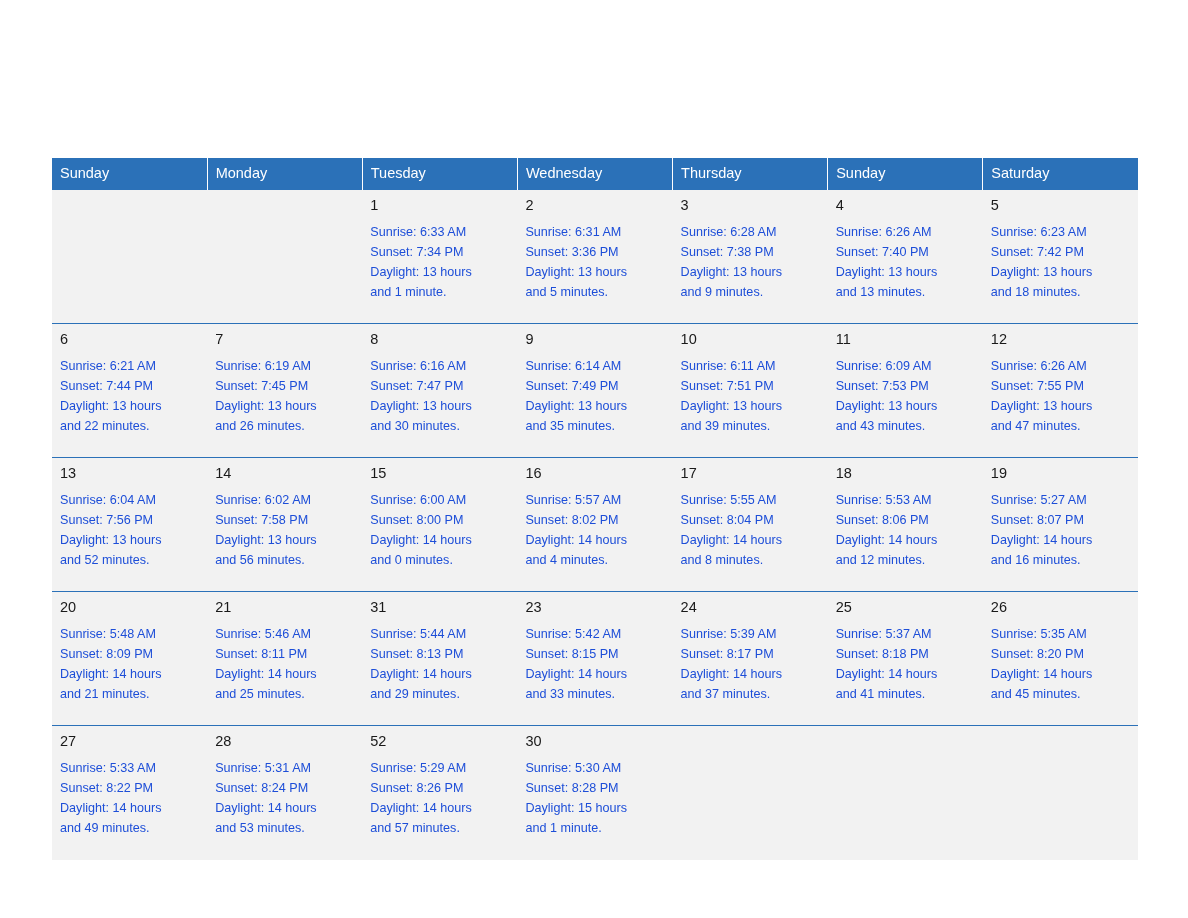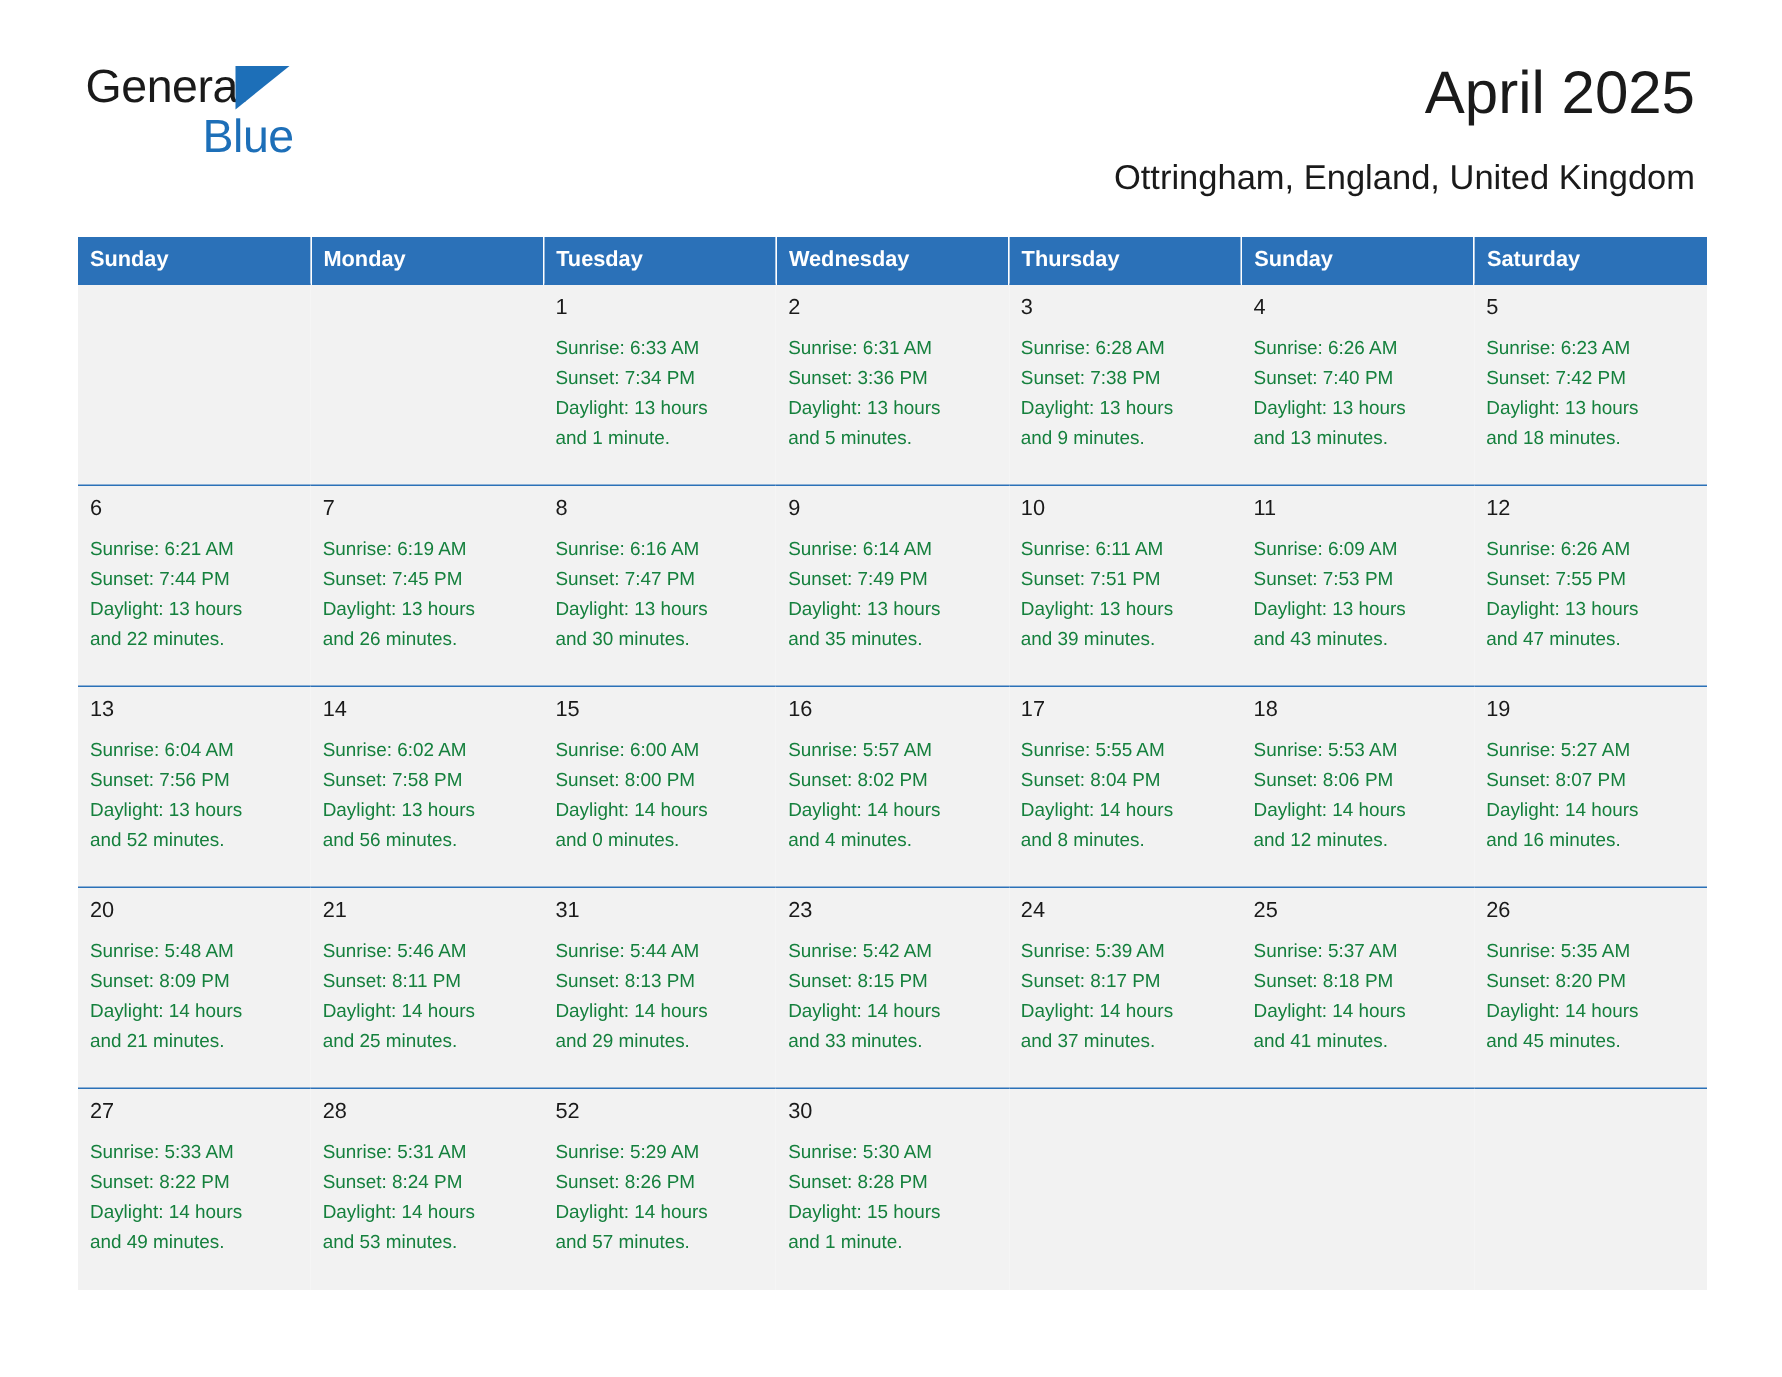--- a/index.html
+++ b/index.html
@@ -73,21 +73,21 @@
     left: 52px;
     top: 158px;
     width: 1086px;
     border-collapse: collapse;
     table-layout: fixed;
   }
   .calendar th {
     background: #2b71b8;
     color: #ffffff;
     font-size: 14.5px;
-    font-weight: bold;
+    font-weight: normal;
     text-align: left;
     padding: 7px 0 8px 8px;
     border-right: 1px solid #ffffff;
   }
   .calendar th:last-child { border-right: none; }
   .calendar td {
     width: 155.1px;
     height: 134px;
     vertical-align: top;
     background: #f2f2f2;
@@ -98,42 +98,31 @@
     padding: 7px 8px 0 8px;
     height: 100%;
   }
   .daynum {
     font-size: 14.5px;
     color: #1a1a1a;
     margin-bottom: 9px;
   }
   .info {
     font-size: 12.6px;
-    color: #15803d;
+    color: #1d4ed8;
     line-height: 20px;
   }
   .empty .cell-inner { padding: 0; }
   tr.week td { border-bottom: none; }
 </style>
 </head>
 <body>
 
 <div class="page">
 
-  <div class="header">
-    <div class="logo">
-      <div class="logo-row1">
-        <span>General</span>
-        <span class="logo-tri"></span>
-      </div>
-      <div class="logo-row2">Blue</div>
-    </div>
-    <div class="title">April 2025</div>
-    <div class="subtitle">Ottringham, England, United Kingdom</div>
-  </div>
 
   <table class="calendar">
     <thead>
       <tr>
         <th>Sunday</th>
         <th>Monday</th>
         <th>Tuesday</th>
         <th>Wednesday</th>
         <th>Thursday</th>
         <th>Sunday</th>

